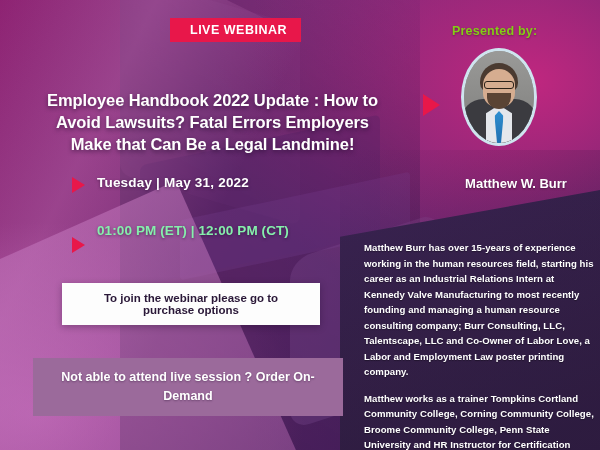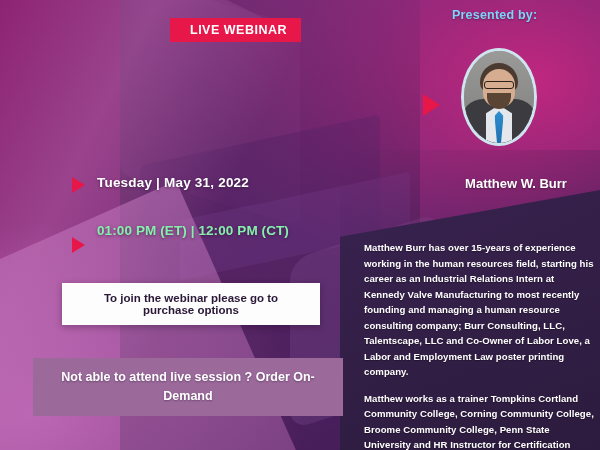--- a/index.html
+++ b/index.html
@@ -97,22 +97,22 @@
     font-size: 12.5px;
     font-weight: bold;
     letter-spacing: .5px;
     line-height: 1;
     white-space: nowrap;
   }
 
   
   .presented-by {
     position: absolute;
-    left: 452px; top: 8px;
-    color: #7dd3fc;
+    left: 452px; top: 24px;
+    color: #84cc16;
     font-size: 12.5px;
     font-weight: bold;
     letter-spacing: .2px;
     text-shadow: 0 1px 2px rgba(0,0,0,.35);
   }
 
   .avatar {
     position: absolute;
     left: 461px; top: 48px;
     width: 76px; height: 98px;
@@ -316,20 +316,21 @@
     <div class="shirt"></div>
     <div class="tie"></div>
     <div class="hair"></div>
     <div class="head"></div>
     <div class="beard"></div>
     <div class="glasses"></div>
   </div>
 
   <div class="presenter-name">Matthew W. Burr</div>
 
+  <div class="headline">Employee Handbook 2022 Update : How to Avoid Lawsuits? Fatal Errors Employers Make that Can Be a Legal Landmine!</div>
 
   <div class="tri tri-big tri-arrow"></div>
 
   <div class="tri tri-date"></div>
   <div class="date-line">Tuesday | May 31, 2022</div>
 
   <div class="tri tri-times"></div>
   <div class="times">
     <div>01:00 PM (ET) | 12:00 PM (CT)</div>
   </div>

